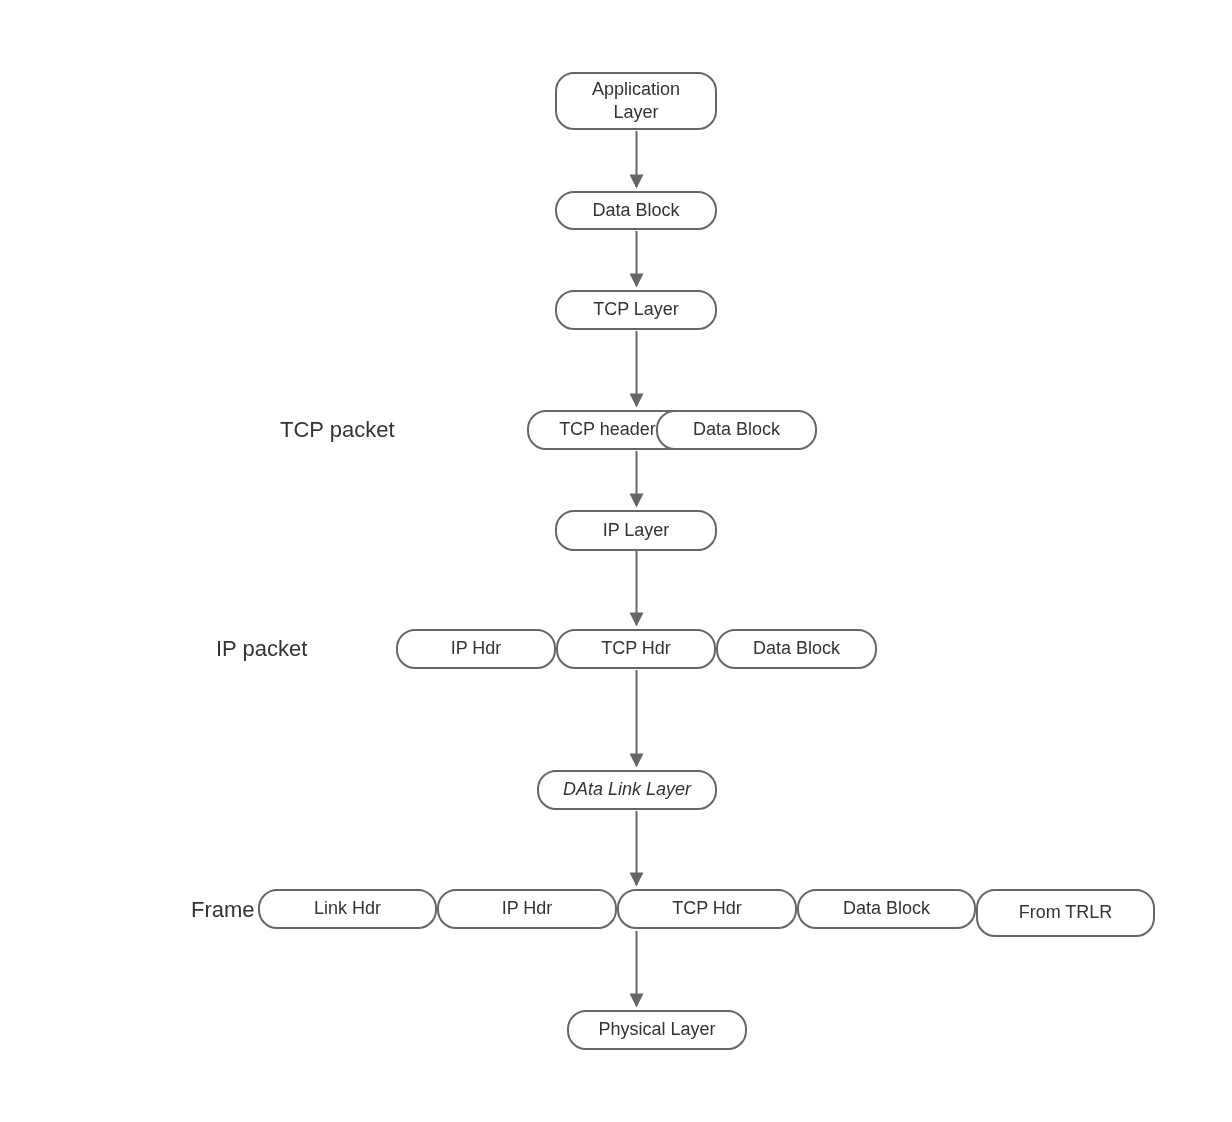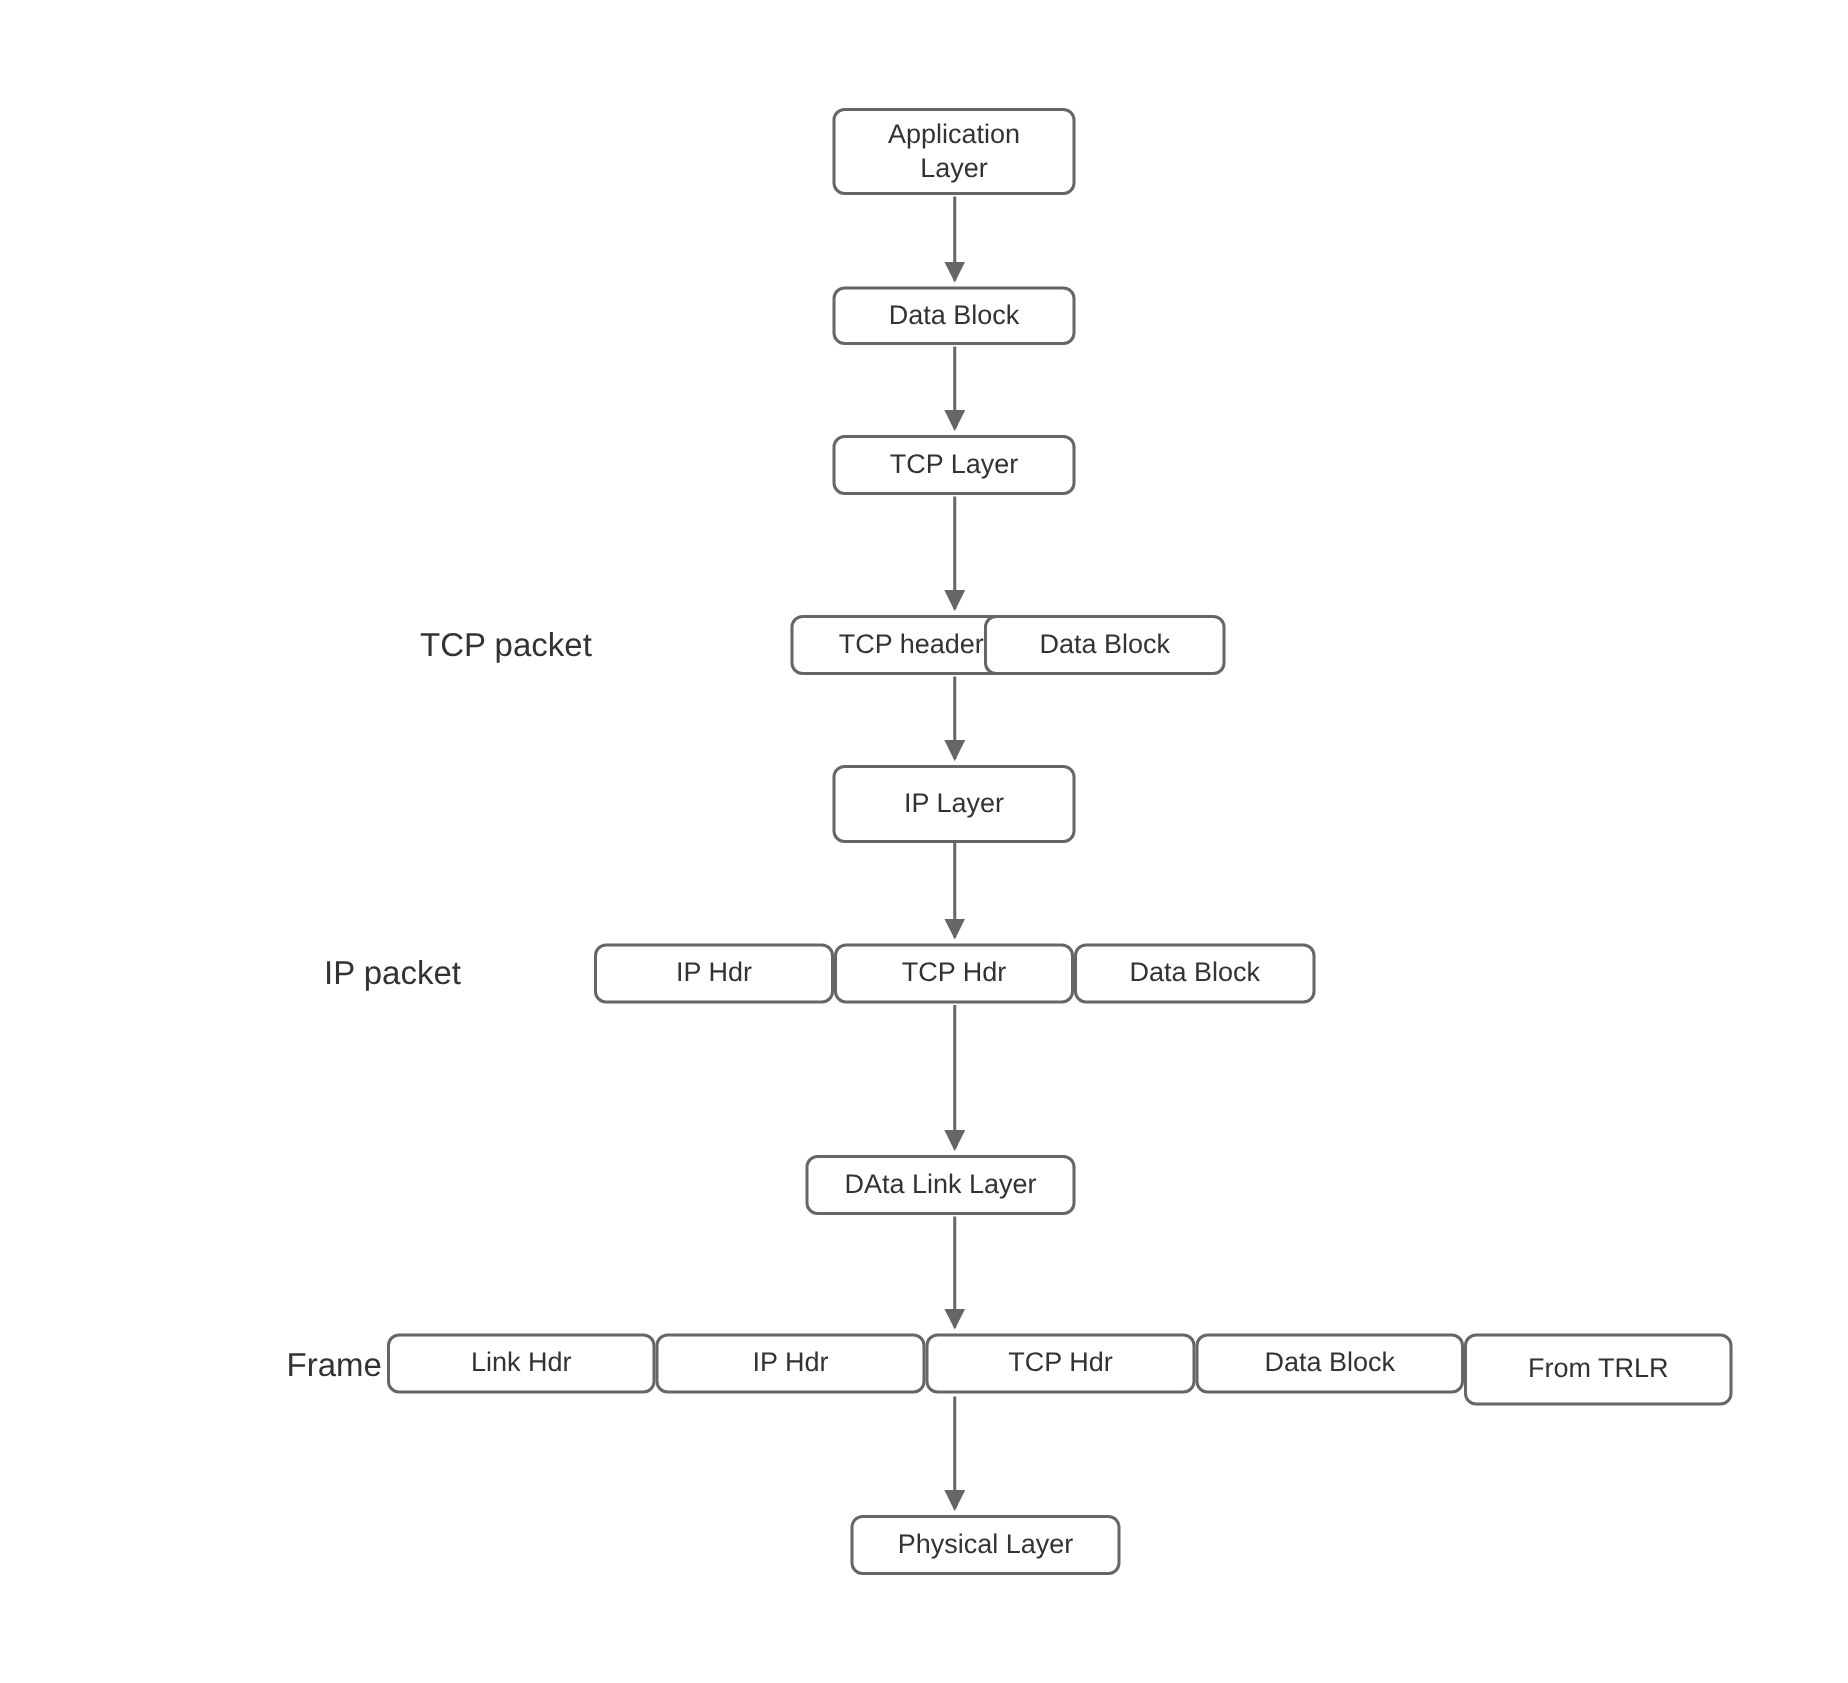--- a/index.html
+++ b/index.html
@@ -17,21 +17,21 @@
     position: relative;
     width: 1232px;
     height: 1122px;
     background: var(--background);
     overflow: hidden;
   }
   .node {
     position: absolute;
     box-sizing: border-box;
     border: 2px solid var(--stroke);
-    border-radius: 8px;
+    border-radius: 19px;
     background: var(--background);
     color: var(--text);
     font-size: 18px;
     line-height: 1.3;
     display: flex;
     align-items: center;
     justify-content: center;
     text-align: center;
     white-space: pre-line;
   }
@@ -55,25 +55,25 @@
   svg.edges .arrowhead-shape {
     fill: var(--stroke);
   }
 
   
   #n-application-layer { left:555px; top:72px;  width:162px; height:58px; }
   #n-data-block-1      { left:555px; top:191px; width:162px; height:39px; }
   #n-tcp-layer         { left:555px; top:290px; width:162px; height:40px; }
   #n-tcp-header        { left:495px; top:410px; width:161px; height:40px;margin-left:32px; }
   #n-data-block-2      { left:656px; top:410px; width:161px; height:40px; }
-  #n-ip-layer          { left:555px; top:510px; width:162px; height:52px; }
+  #n-ip-layer          { left:555px; top:510px; width:162px; height:41px; }
   #n-ip-hdr-1          { left:396px; top:629px; width:160px; height:40px; }
   #n-tcp-hdr-1         { left:556px; top:629px; width:160px; height:40px; }
   #n-data-block-3      { left:716px; top:629px; width:161px; height:40px; }
-  #n-data-link-layer   { left:537px; top:770px; width:180px; height:40px; }
+  #n-data-link-layer   { left:537px; top:770px; width:180px; height:40px;font-style:italic; }
   #n-from-hdr          { left:258px; top:889px; width:179px; height:40px; }
   #n-ip-hdr-2          { left:437px; top:889px; width:180px; height:40px; }
   #n-tcp-hdr-2         { left:617px; top:889px; width:180px; height:40px; }
   #n-data-block-4      { left:797px; top:889px; width:179px; height:40px; }
   #n-from-trlr         { left:976px; top:889px; width:179px; height:48px; }
   #n-physical-layer    { left:567px; top:1010px; width:180px; height:40px;text-align:center; }
 
   #l-tcp-packet { left:280px; top:419px; }
   #l-ip-packet  { left:216px; top:638px; }
   #l-frame      { left:165px; top:899px;margin-left:26px; }

